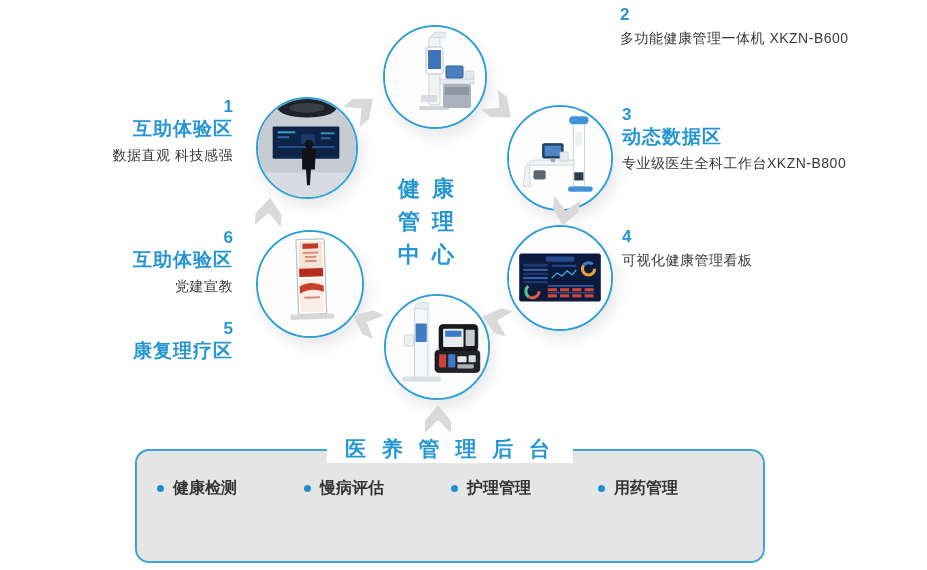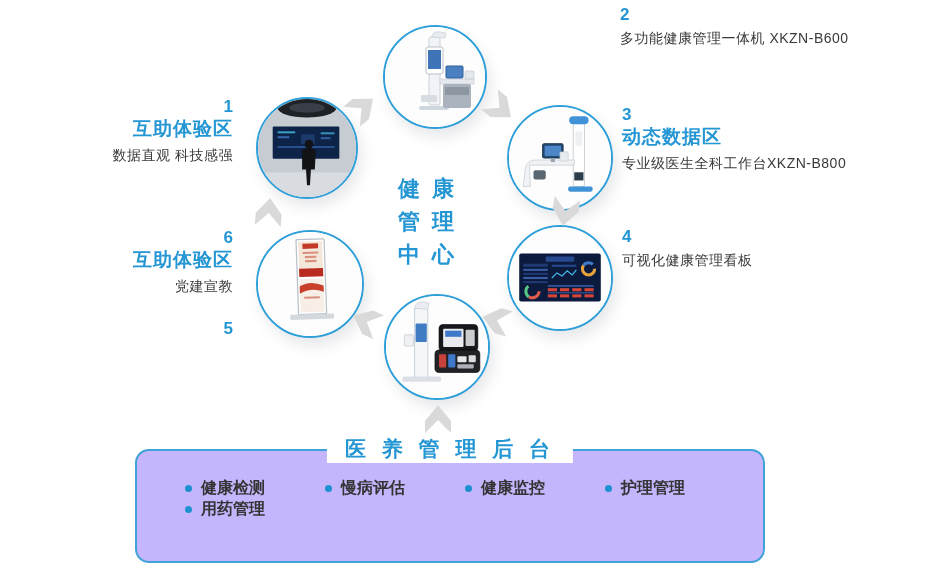--- a/index.html
+++ b/index.html
@@ -27,26 +27,26 @@
   .photo-circle{position:absolute;border-radius:50%;border:2px solid #2e9fd9;background:#fff;
     overflow:hidden;box-shadow:4px 8px 14px rgba(120,130,140,.18);}
   .photo-circle svg{display:block;width:100%;height:100%;}
 
   
   .flow-arrow{position:absolute;width:30px;height:30px;}
   .flow-arrow svg{display:block;width:100%;height:100%;}
 
   
   .backend-box{position:absolute;left:135px;top:449px;width:630px;height:114px;
-    border:2px solid var(--box-border);border-radius:14px;background:#c4b5fd;}
+    border:2px solid var(--box-border);border-radius:14px;background:#e5e5e5;}
   .backend-title{position:absolute;top:-16px;left:50%;transform:translateX(-50%);
     background:#fff;padding:0 18px;font-size:21px;font-weight:700;color:var(--blue);
     letter-spacing:5px;white-space:nowrap;}
-  .backend-grid{display:grid;grid-template-columns:repeat(4,1fr);
-    padding:27px 18px 0 48px;}
+  .backend-grid{display:grid;grid-template-columns:repeat(4,1fr);row-gap:17px;
+    padding:27px 18px 0 20px;}
   .backend-item{display:flex;align-items:center;gap:9px;font-size:16px;font-weight:600;
     color:#333;white-space:nowrap;}
   .backend-item .dot{width:7px;height:7px;border-radius:50%;background:#1d91d0;flex:0 0 auto;}
 </style>
 </head>
 <body>
 
 <div id="canvas">
 
   <div class="center-title">
@@ -62,20 +62,21 @@
   </div>
 
   <div class="zone left" style="right:694px;top:227px;">
     <div class="num">6</div>
     <div class="title">互助体验区</div>
     <div class="desc">党建宣教</div>
   </div>
 
   <div class="zone left" style="right:694px;top:318px;">
     <div class="num">5</div>
+    <div class="title">康复理疗区</div>
   </div>
 
   <div class="zone" style="left:620px;top:4px;">
     <div class="num">2</div>
     <div class="desc">多功能健康管理一体机  XKZN-B600</div>
   </div>
 
   <div class="zone" style="left:622px;top:104px;">
     <div class="num">3</div>
     <div class="title">动态数据区</div>
@@ -256,24 +257,20 @@
       <div class="backend-item">
         <span class="dot"></span>
         <span>健康检测</span>
       </div>
       <div class="backend-item">
         <span class="dot"></span>
         <span>慢病评估</span>
       </div>
       <div class="backend-item">
         <span class="dot"></span>
-        <span>健康监控</span>
-      </div>
-      <div class="backend-item">
-        <span class="dot"></span>
         <span>护理管理</span>
       </div>
       <div class="backend-item">
         <span class="dot"></span>
         <span>用药管理</span>
       </div>
     </div>
   </div>
 
 </div>

